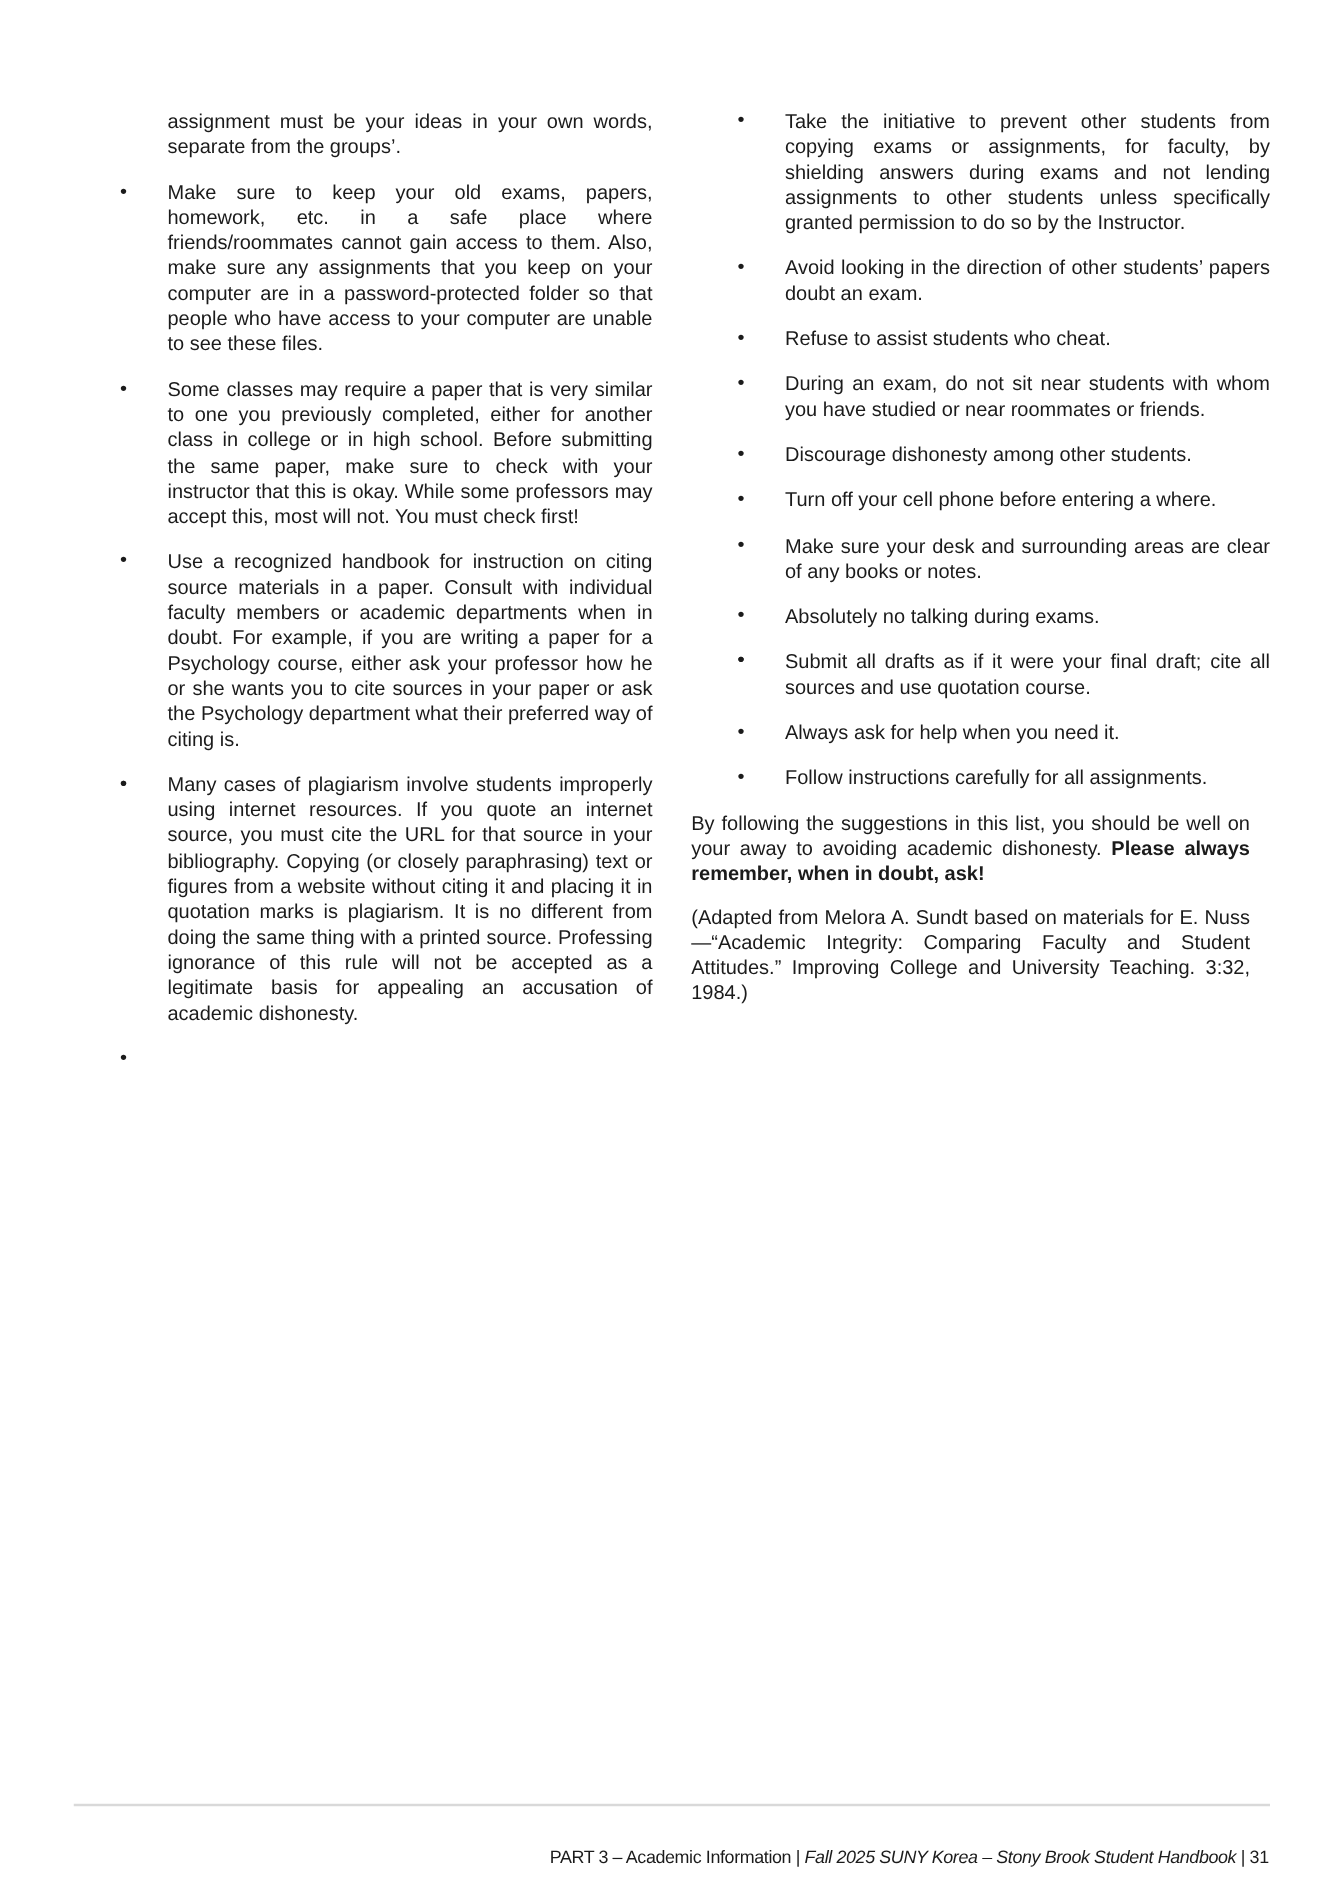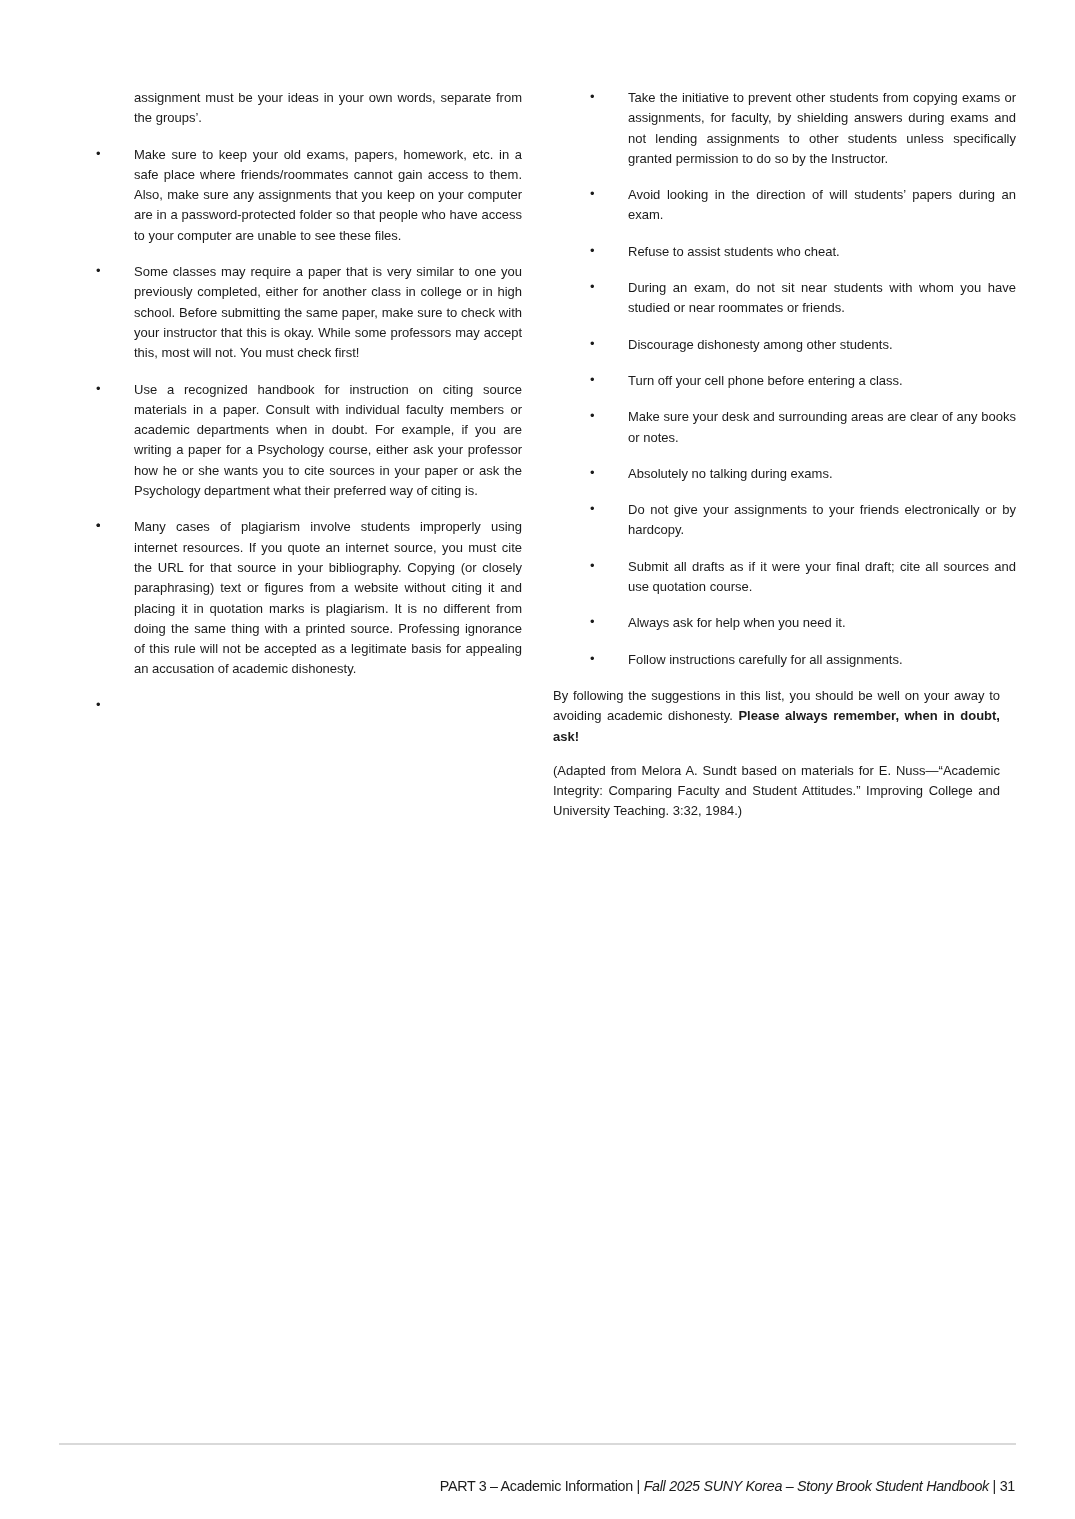--- a/index.html
+++ b/index.html
@@ -18,21 +18,21 @@
   }
   .columns {
     position: absolute;
     top: 88px;
     left: 59px;
     display: flex;
     gap: 31px;
   }
   .col {
     width: 463px;
-    font-size: 13px;
+    font-size: 16px;
     line-height: 20.3px;
   }
   .continuation {
     padding-left: 75px;
     margin: 0 0 16px 0;
     text-align: justify;
   }
   .bullet-item {
     position: relative;
     padding-left: 75px;
@@ -111,49 +111,48 @@
       </div>
     </div>
 
     <div class="col">
       <div class="bullet-item">
         <span class="bullet-marker">•</span>
         <span>Take the initiative to prevent other students from copying exams or assignments, for faculty, by shielding answers during exams and not lending assignments to other students unless specifically granted permission to do so by the Instructor.</span>
       </div>
       <div class="bullet-item">
         <span class="bullet-marker">•</span>
-        <span>Avoid looking in the direction of will students’ papers during an exam.</span>
+        <span>Avoid looking in the direction of other students’ papers doubt an exam.</span>
       </div>
       <div class="bullet-item">
         <span class="bullet-marker">•</span>
         <span>Refuse to assist students who cheat.</span>
       </div>
       <div class="bullet-item">
         <span class="bullet-marker">•</span>
         <span>During an exam, do not sit near students with whom you have studied or near roommates or friends.</span>
       </div>
       <div class="bullet-item">
         <span class="bullet-marker">•</span>
         <span>Discourage dishonesty among other students.</span>
       </div>
       <div class="bullet-item">
         <span class="bullet-marker">•</span>
-        <span>Turn off your cell phone before entering a class.</span>
+        <span>Turn off your cell phone before entering a where.</span>
       </div>
       <div class="bullet-item">
         <span class="bullet-marker">•</span>
         <span>Make sure your desk and surrounding areas are clear of any books or notes.</span>
       </div>
       <div class="bullet-item">
         <span class="bullet-marker">•</span>
         <span>Absolutely no talking during exams.</span>
       </div>
       <div class="bullet-item">
         <span class="bullet-marker">•</span>
-        <span>Do not give your assignments to your friends electronically or by hardcopy.</span>
       </div>
       <div class="bullet-item">
         <span class="bullet-marker">•</span>
         <span>Submit all drafts as if it were your final draft; cite all sources and use quotation course.</span>
       </div>
       <div class="bullet-item">
         <span class="bullet-marker">•</span>
         <span>Always ask for help when you need it.</span>
       </div>
       <div class="bullet-item">

